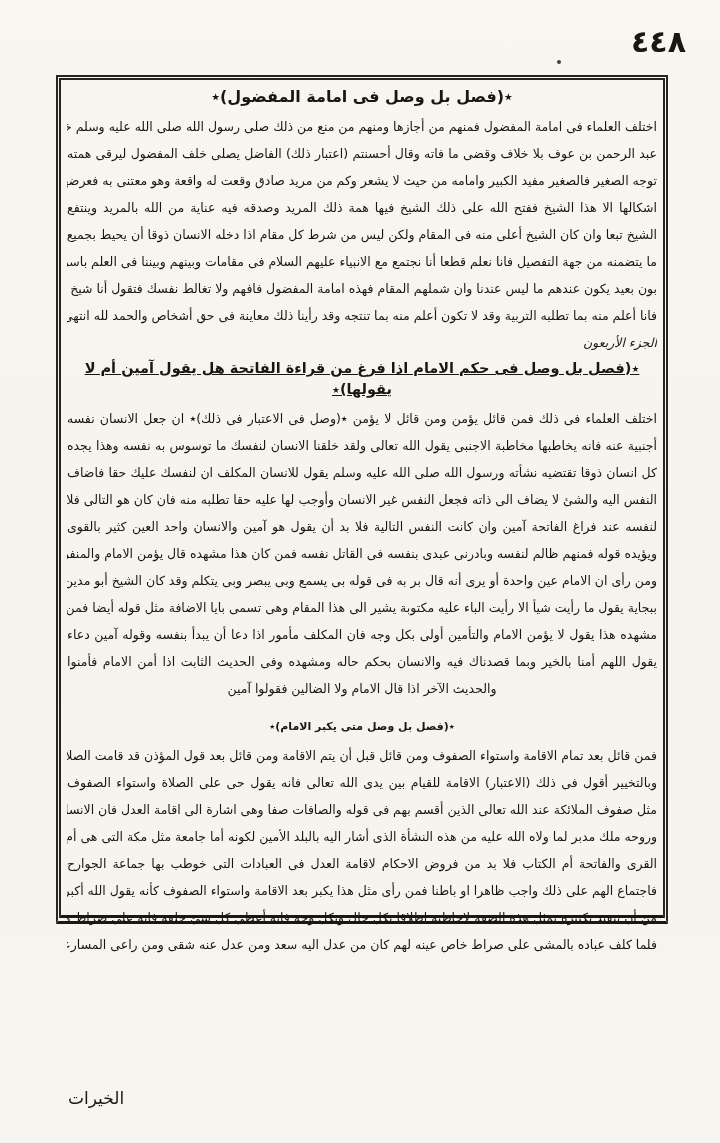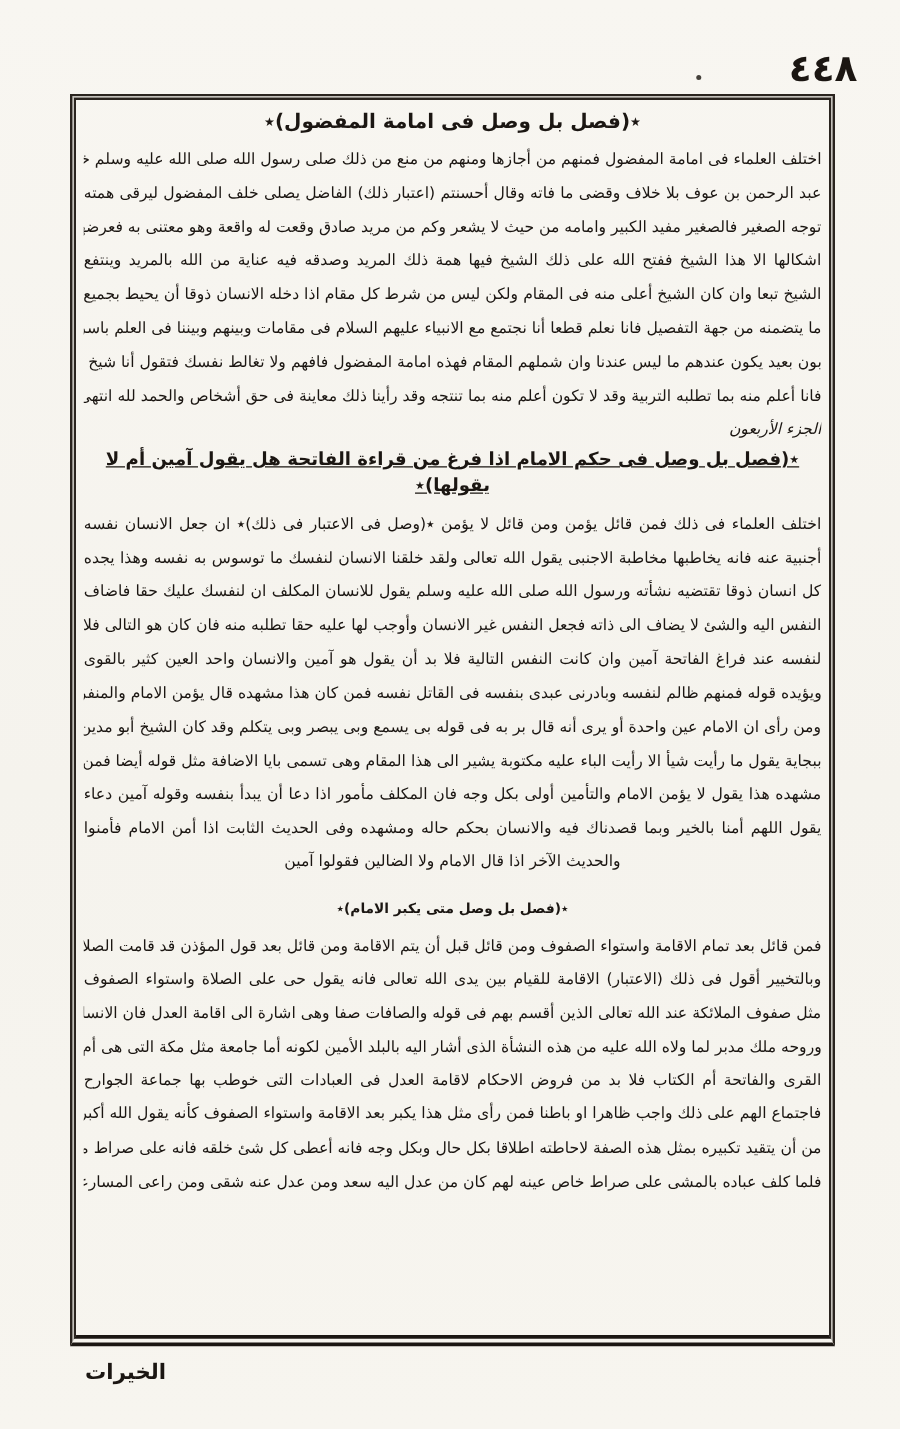--- a/index.html
+++ b/index.html
@@ -15,33 +15,33 @@
     color: #1b1612;
     overflow: hidden;
   }
   .scan-page {
     position: absolute;
     inset: 0;
     background: linear-gradient(180deg, #f8f6f1 0%, #f5f3ed 55%, #f7f5ef 100%);
   }
   .page-number {
     position: absolute;
-    top: 38px;
+    top: 24px;
     right: 34px;
     font-size: 30px;
     font-weight: bold;
     letter-spacing: 1px;
     direction: rtl;
   }
   .frame {
     position: absolute;
     left: 56px;
     top: 75px;
     width: 612px;
-    height: 1002px;
+    height: 849px;
     box-sizing: border-box;
     border: 5px double #2a241f;
     border-bottom: 9px double #1c1713;
     padding: 4px 6px;
     direction: rtl;
     background: transparent;
   }
   .heading {
     text-align: center;
     font-weight: bold;
@@ -64,21 +64,21 @@
     white-space: nowrap;
     overflow: hidden;
   }
   .p1 .line:last-child { text-align-last: right; font-style: italic; }
   .p2 .line:last-child { text-align-last: center; }
   .catchword {
     position: absolute;
     left: 68px;
     top: 1088px;
     font-size: 17px;
-    font-weight: bold;
+    font-weight: normal;
     direction: rtl;
   }
   .speck {
     position: absolute;
     width: 4px;
     height: 4px;
     border-radius: 50%;
     background: #44403a;
     left: 557px;
     top: 60px;

